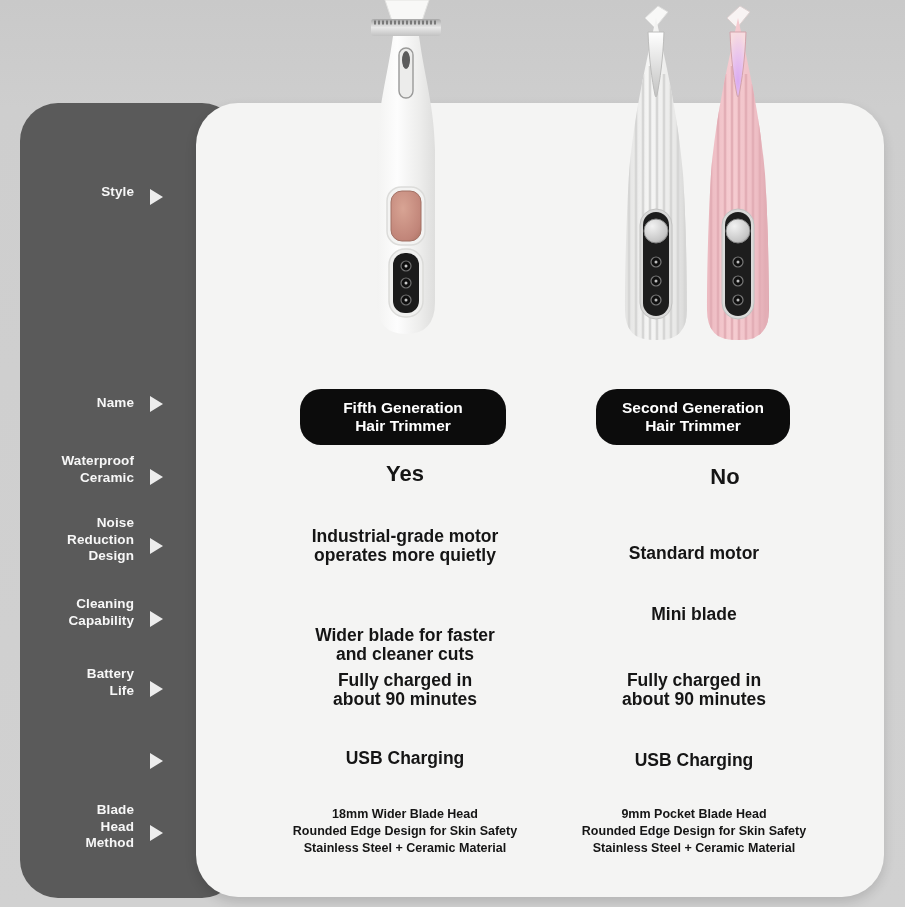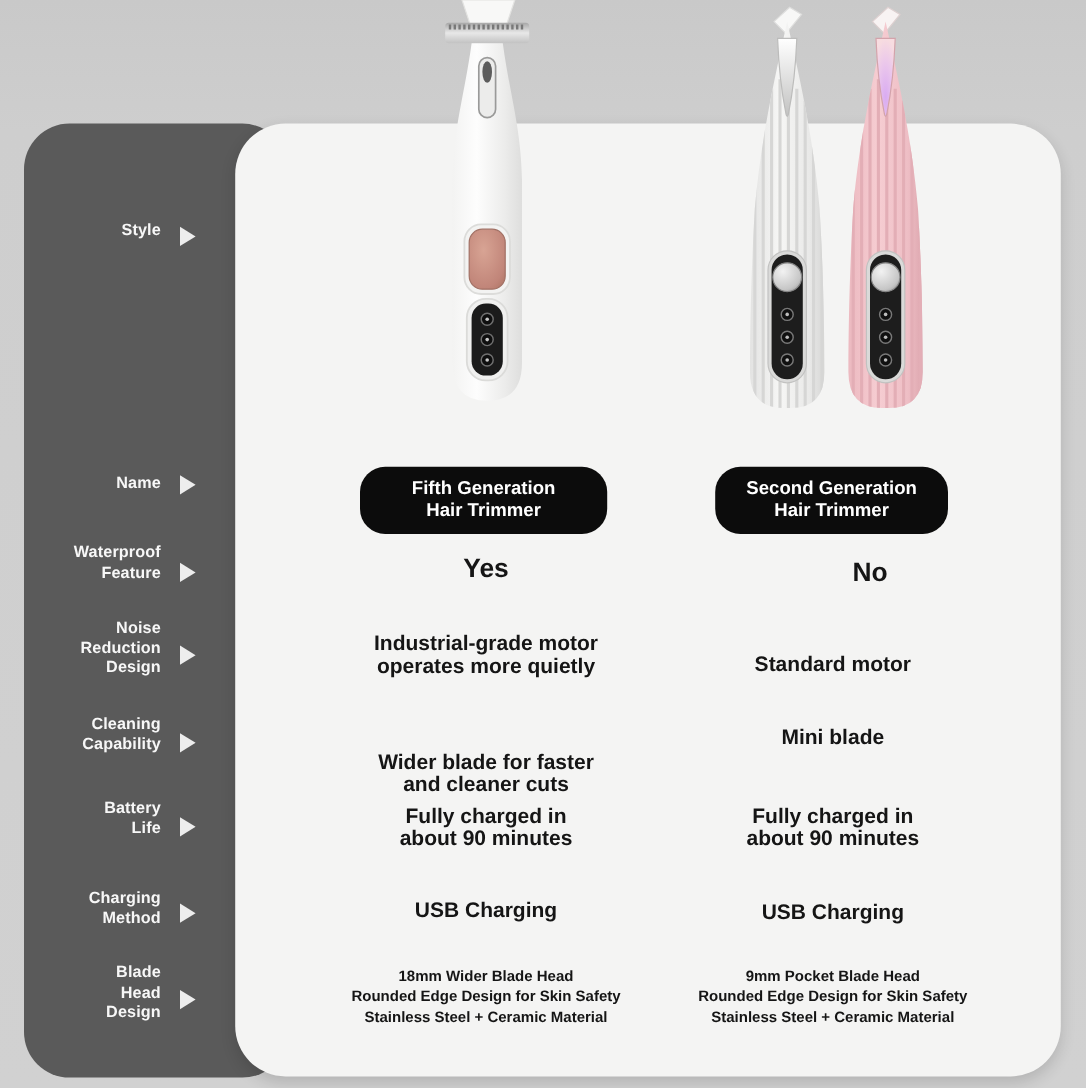--- a/index.html
+++ b/index.html
@@ -186,21 +186,21 @@
     </div>
   <div class="tri" style="top:197px;"></div>
 
   <div class="side-row" style="top:403px;">
     <div class="side-label">Name</div>
     </div>
   <div class="tri" style="top:404px;"></div>
 
   <div class="side-row" style="top:469px;">
     <div class="side-label">Waterproof
-Feature</div>
+Ceramic</div>
     </div>
   <div class="tri" style="top:477px;"></div>
 
   <div class="side-row" style="top:540px;">
     <div class="side-label">Noise
 Reduction
 Design</div>
     </div>
   <div class="tri" style="top:546px;"></div>
 
@@ -209,30 +209,26 @@
 Capability</div>
     </div>
   <div class="tri" style="top:619px;"></div>
 
   <div class="side-row" style="top:682px;">
     <div class="side-label">Battery
 Life</div>
     </div>
   <div class="tri" style="top:689px;"></div>
 
-  <div class="side-row" style="top:757px;">
-    <div class="side-label">Charging
-Method</div>
-    </div>
   <div class="tri" style="top:761px;"></div>
 
   <div class="side-row" style="top:827px;">
     <div class="side-label">Blade
 Head
-Design</div>
+Method</div>
     </div>
   <div class="tri" style="top:833px;"></div>
 
   <div class="pill" style="left:300px;top:389px;width:206px;">Fifth Generation
 Hair Trimmer</div>
   <div class="pill" style="left:596px;top:389px;width:194px;">Second Generation
 Hair Trimmer</div>
 
   <div class="cell xl" style="left:405px;top:474px;">Yes</div>
   <div class="cell xl" style="left:694px;top:477px;margin-left:31px;">No</div>

